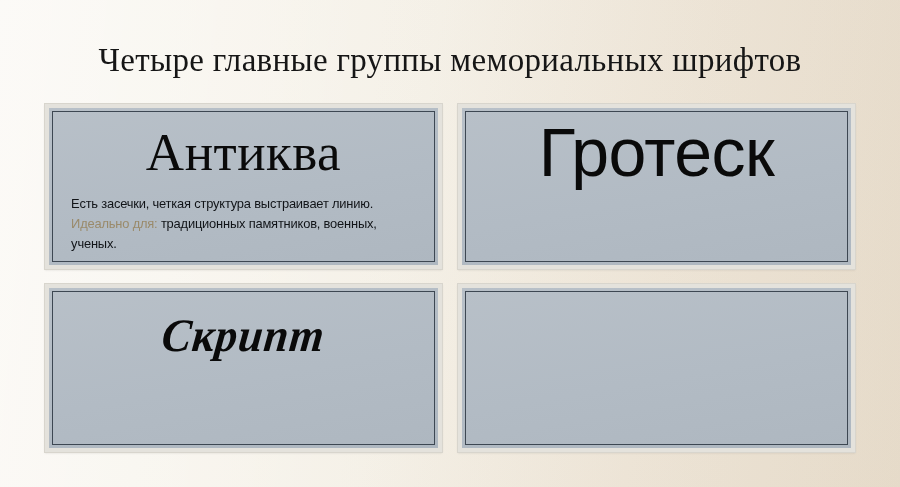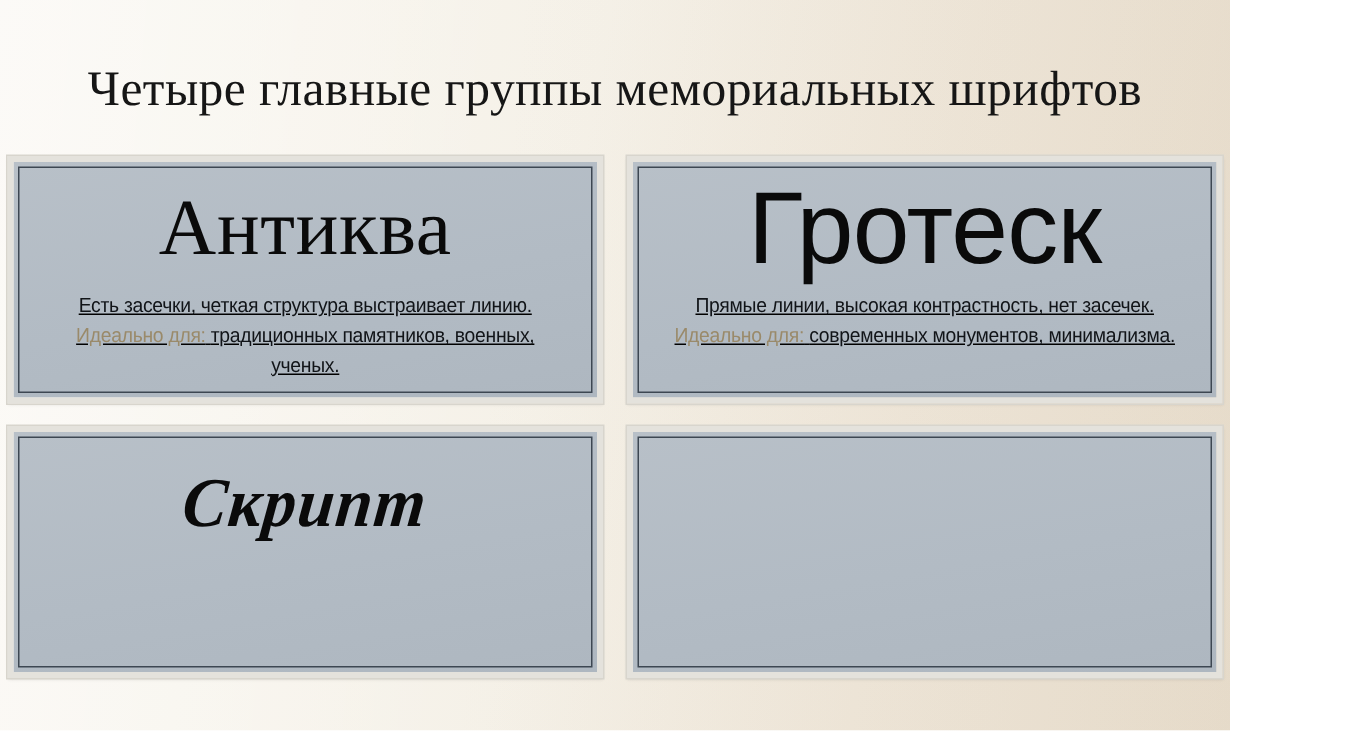--- a/index.html
+++ b/index.html
@@ -9,21 +9,21 @@
   }
   body {
     width: 900px;
     height: 487px;
     overflow: hidden;
     font-family: "Liberation Sans", sans-serif;
   }
 
   #slide {
     position: relative;
-    width: 820px;
+    width: 900px;
     height: 487px;
     box-sizing: border-box;
     background: linear-gradient(100deg,
                 #faf8f3 0%,
                 #f8f5ee 22%,
                 #f5f1e8 45%,
                 #efe7da 72%,
                 #e9dfcf 100%);
     display: flex;
     flex-direction: column;
@@ -99,22 +99,20 @@
     color: #0a0a0a;
     display: flex;
     align-items: center;
     justify-content: center;
   }
 
   .card-body {
     width: 100%;
     padding: 0 14px 10px 14px;
     box-sizing: border-box;
-    text-align: center;
-    text-decoration: underline;
   }
 
   .desc-line {
     font-family: "Liberation Sans", "DejaVu Sans", sans-serif;
     font-size: 13.5px;
     line-height: 1.42;
     color: #111418;
     letter-spacing: -0.2px;
     transform: scaleX(0.955);
     transform-origin: center;
@@ -192,27 +190,20 @@
           <span class="ideal-label">Идеально для:</span>
           <span>традиционных памятников, военных, ученых.</span>
         </div>
       </div>
     </div>
 
     <div class="card card-row1">
       <div class="card-head">
         <span class="head-grotesk">Гротеск</span>
       </div>
-      <div class="card-body">
-        <div class="desc-line">Прямые линии, высокая контрастность, нет засечек.</div>
-        <div class="ideal-block">
-          <span class="ideal-label">Идеально для:</span>
-          <span>современных монументов, минимализма.</span>
-        </div>
-      </div>
     </div>
 
     <div class="card card-row2">
       <div class="card-head">
         <span class="head-script">Скрипт</span>
       </div>
     </div>
 
     <div class="card card-row2">
     </div>

